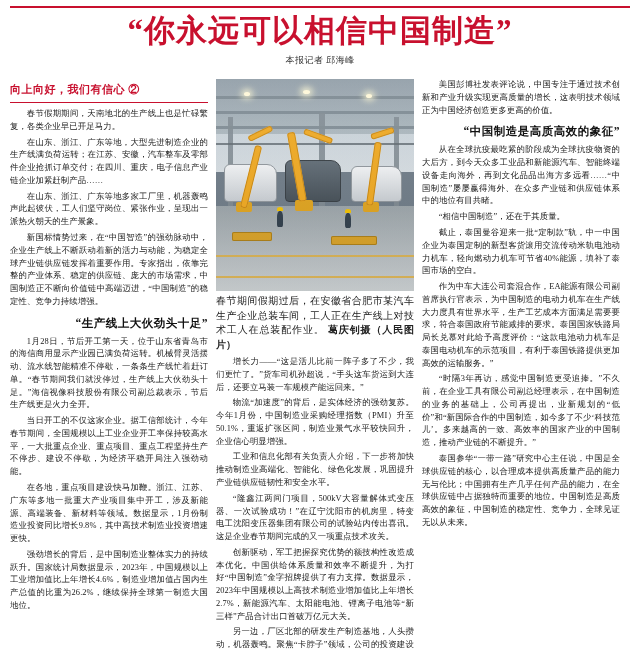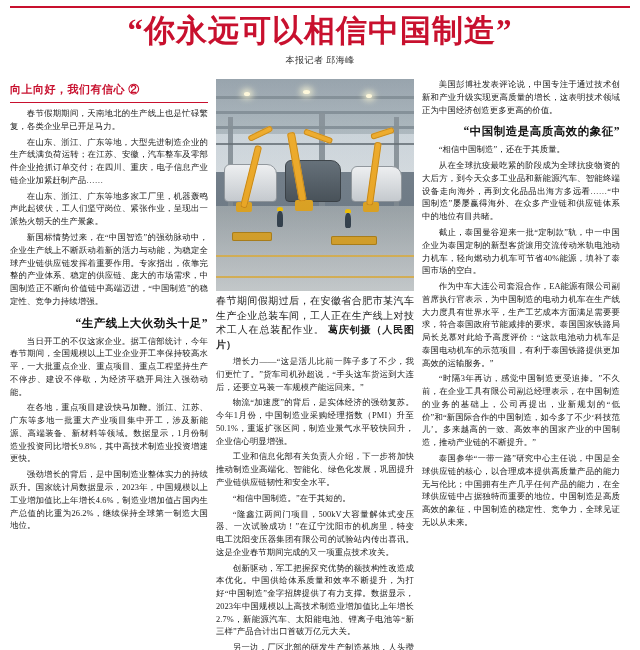--- a/index.html
+++ b/index.html
@@ -194,20 +194,21 @@
       <div class="series-tag">向上向好，我们有信心 ②</div>
       <div class="series-rule"></div>
 
       <p class="body">春节假期期间，天南地北的生产线上也是忙碌繁复，各类企业早已开足马力。</p>
       <p class="body">在山东、浙江、广东等地，大型先进制造企业的生产线满负荷运转；在江苏、安徽，汽车整车及零部件企业抢抓订单交付；在四川、重庆，电子信息产业链企业加紧赶制产品……</p>
       <p class="body">在山东、浙江、广东等地多家工厂里，机器轰鸣声此起彼伏，工人们坚守岗位、紧张作业，呈现出一派热火朝天的生产景象。</p>
       <p class="body">新国标情势过来，在“中国智造”的强劲脉动中，企业生产线上不断跃动着新的活力与动能，为稳定全球产业链供应链发挥着重要作用。专家指出，依靠完整的产业体系、稳定的供应链、庞大的市场需求，中国制造正不断向价值链中高端迈进，“中国制造”的稳定性、竞争力持续增强。</p>
 
       <div class="subhead">“生产线上大伙劲头十足”</div>
 
+      <p class="body">1月28日，节后开工第一天，位于山东省青岛市的海信商用显示产业园已满负荷运转。机械臂灵活摆动、流水线智能精准不停歇，一条条生产线忙着赶订单。“春节期间我们就没停过，生产线上大伙劲头十足。”海信视像科技股份有限公司副总裁表示，节后生产线更是火力全开。</p>
       <p class="body">当日开工的不仅这家企业。据工信部统计，今年春节期间，全国规模以上工业企业开工率保持较高水平，一大批重点企业、重点项目、重点工程坚持生产不停步、建设不停歇，为经济平稳开局注入强劲动能。</p>
       <p class="body">在各地，重点项目建设快马加鞭。浙江、江苏、广东等多地一批重大产业项目集中开工，涉及新能源、高端装备、新材料等领域。数据显示，1月份制造业投资同比增长9.8%，其中高技术制造业投资增速更快。</p>
       <p class="body">强劲增长的背后，是中国制造业整体实力的持续跃升。国家统计局数据显示，2023年，中国规模以上工业增加值比上年增长4.6%，制造业增加值占国内生产总值的比重为26.2%，继续保持全球第一制造大国地位。</p>
     </div>
 
     <div class="col col-mid">
 
       <div class="photo-wrap">
         <div class="photo">
           <div class="sky"></div>
@@ -261,34 +262,33 @@
           <span>春节期间假期过后，在安徽省合肥市某汽车生产企业总装车间，工人正在生产线上对技术工人在总装配作业。</span>
           <span class="credit">葛庆钊摄（人民图片）</span>
         </div>
       </div>
 
       <p class="body">增长力——“这是活儿比前一阵子多了不少，我们更忙了。”货车司机孙超说，“手头这车货运到大连后，还要立马装一车规模产能运回来。”</p>
       <p class="body">物流“加速度”的背后，是实体经济的强劲复苏。今年1月份，中国制造业采购经理指数（PMI）升至50.1%，重返扩张区间，制造业景气水平较快回升，企业信心明显增强。</p>
       <p class="body">工业和信息化部有关负责人介绍，下一步将加快推动制造业高端化、智能化、绿色化发展，巩固提升产业链供应链韧性和安全水平。</p>
 
 
-      <p class="body">“相信中国制造。”在于其短的。</p>
       <p class="body">“隆鑫江两间门项目，500kV大容量解体式变压器、一次试验成功！”在辽宁沈阳市的机房里，特变电工沈阳变压器集团有限公司的试验站内传出喜讯。这是企业春节期间完成的又一项重点技术攻关。</p>
       <p class="body">创新驱动，军工把握探究优势的额技构性改造成本优化。中国供给体系质量和效率不断提升，为打好“中国制造”金字招牌提供了有力支撑。数据显示，2023年中国规模以上高技术制造业增加值比上年增长2.7%，新能源汽车、太阳能电池、锂离子电池等“新三样”产品合计出口首破万亿元大关。</p>
       <p class="body">另一边，厂区北部的研发生产制造基地，人头攒动，机器轰鸣。聚焦“卡脖子”领域，公司的投资建设的这一项目还有1个多月就将投产。</p>
 
     </div>
 
     <div class="col col-right">
       <p class="body">美国彭博社发表评论说，中国专注于通过技术创新和产业升级实现更高质量的增长，这表明技术领域正为中国经济创造更多更高的价值。</p>
 
       <div class="subhead">“中国制造是高质高效的象征”</div>
 
+      <p class="body">从在全球抗疫最吃紧的阶段成为全球抗疫物资的大后方，到今天众多工业品和新能源汽车、智能终端设备走向海外，再到文化品品出海方多远看……“中国制造”屡屡赢得海外、在众多产业链和供应链体系中的地位有目共睹。</p>
       <p class="body">“相信中国制造”，还在于其质量。</p>
-      <p class="body">从在全球抗疫最吃紧的阶段成为全球抗疫物资的大后方，到今天众多工业品和新能源汽车、智能终端设备走向海外，再到文化品品出海方多远看……“中国制造”屡屡赢得海外、在众多产业链和供应链体系中的地位有目共睹。</p>
       <p class="body">截止，泰国曼谷迎来一批“定制款”轨，中一中国企业为泰国定制的新型客货滚用交流传动米轨电池动力机车，轻向燃动力机车可节省40%能源，填补了泰国市场的空白。</p>
       <p class="body">作为中车大连公司套混合作，EA能源有限公司副首席执行官表示，为中国制造的电动力机车在生产线大力度具有世界水平，生产工艺成本方面满足需要要求，符合泰国政府节能减排的要求。泰国国家铁路局局长兑慕对此给予高度评价：“这款电池动力机车是泰国电动机车的示范项目，有利于泰国铁路提供更加高效的运输服务。”</p>
       <p class="body">“时隔3年再访，感觉中国制造更受追捧。”不久前，在企业工具有限公司副总经理表示，在中国制造的业务的基础上，公司再提出，业新规划的“低价”和“新国际合作的中国制造，如今多了不少‘科技范儿’。多来越高的一致、高效率的国家产业的中国制造，推动产业链的不断提升。”</p>
       <p class="body">泰国参华“一带一路”研究中心主任说，中国是全球供应链的核心，以合理成本提供高质量产品的能力无与伦比；中国拥有生产几乎任何产品的能力，在全球供应链中占据独特而重要的地位。中国制造是高质高效的象征，中国制造的稳定性、竞争力，全球见证无以从未来。</p>
     </div>
 
   </div>
 </div>
 
 </body></html>

